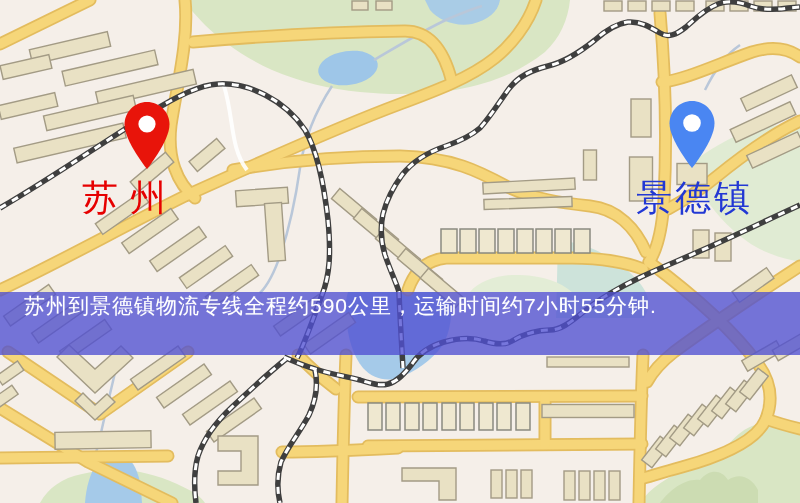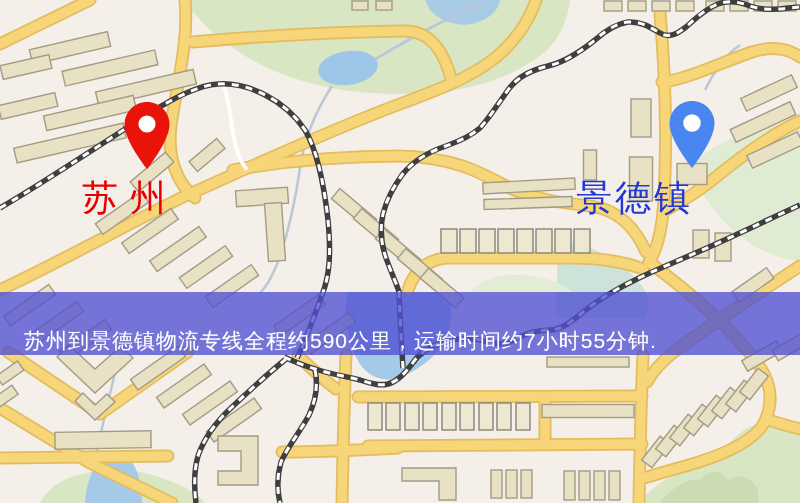--- a/index.html
+++ b/index.html
@@ -2,30 +2,30 @@
 <html><head>
 <meta charset="utf-8">
 <style>
   html,body{margin:0;padding:0;}
   body{width:800px;height:503px;overflow:hidden;background:#f5efe9;}
   .stage{position:relative;width:800px;height:503px;overflow:hidden;font-family:"Liberation Sans",sans-serif;}
   .stage svg{position:absolute;left:0;top:0;}
   .banner{
     position:absolute;left:0;top:292px;width:800px;height:63px;
     background:rgba(80,80,210,0.78);
-    display:flex;align-items:flex-end;box-sizing:border-box;padding-left:24px;
+    display:flex;align-items:flex-start;box-sizing:border-box;padding-left:24px;
     color:#ffffff;font-size:21px;letter-spacing:1px;white-space:nowrap;
     text-shadow:0 0 1px rgba(255,255,255,.35);
   }
   .place-label{
     position:absolute;font-family:"Liberation Serif","DejaVu Serif",serif;
     font-weight:400;font-size:36px;line-height:1;white-space:nowrap;
   }
   .origin-label{left:82px;top:180px;color:#e60000;letter-spacing:12px;}
-  .dest-label{left:576px;top:180px;color:#2238d4;letter-spacing:3px;}
+  .dest-label{left:636px;top:180px;color:#2238d4;letter-spacing:3px;}
 </style>
 </head>
 <body>
 
 <div class="stage">
 <svg width="800" height="503" viewBox="0 0 800 503">
 
   <rect x="0" y="0" width="800" height="503" fill="#f5efe9"></rect>
 
   <g stroke="none">

